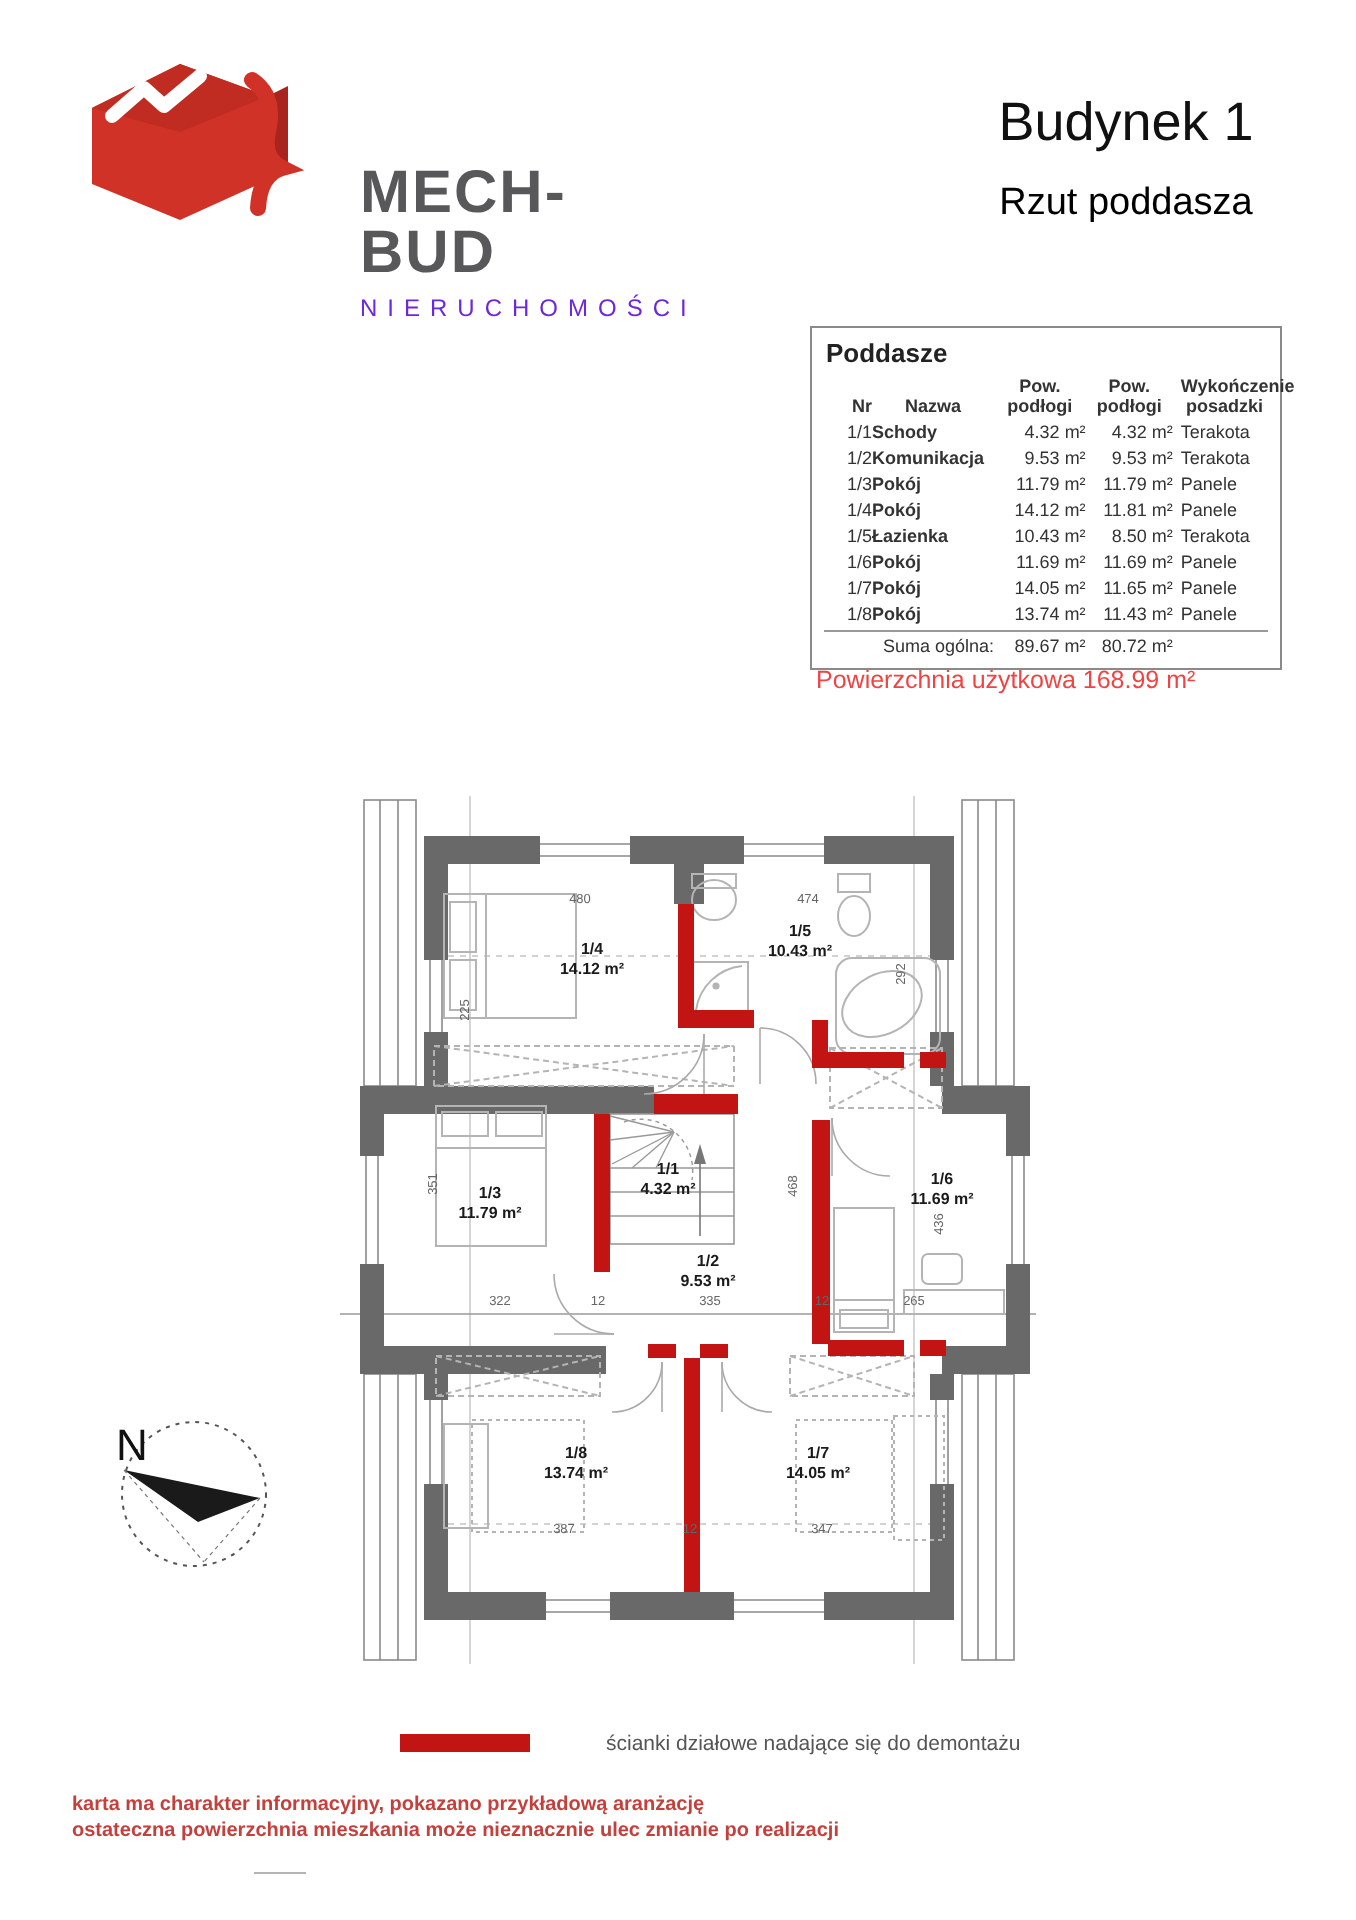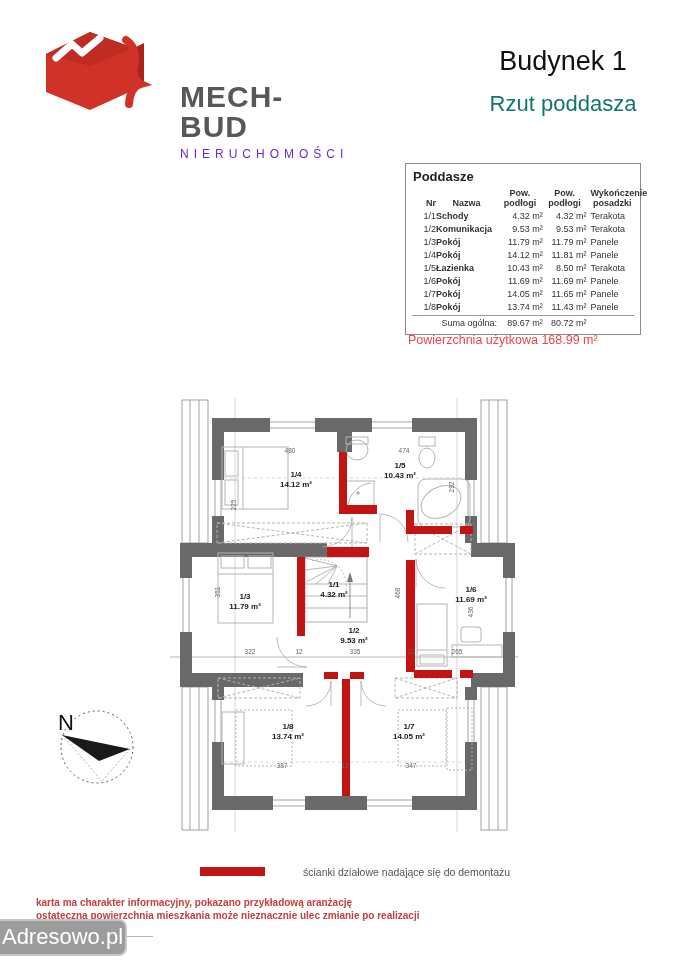--- a/index.html
+++ b/index.html
@@ -5,21 +5,21 @@
   html,body{margin:0;padding:0;background:#e8e8e8;}
   .page{position:relative;width:678px;height:960px;background:#fff;overflow:hidden;
         font-family:"Liberation Sans", sans-serif;color:#222;}
   
   .logo{position:absolute;left:38px;top:26px;width:310px;height:90px;}
   .brand-text{position:absolute;left:142px;top:56px;}
   .brand-name{font-size:30px;font-weight:bold;color:#58585a;letter-spacing:1px;line-height:1;}
   .brand-sub{font-size:12px;color:#6d28d9;letter-spacing:5px;margin-top:5px;}
   .titles{position:absolute;left:448px;top:46px;width:230px;text-align:center;}
   .title-main{font-size:27px;color:#111;}
-  .title-sub{font-size:22px;color:#0f766e;margin-top:14px;}
+  .title-sub{font-size:19px;color:#000000;margin-top:14px;}
   
   .roomtable-box{position:absolute;left:405px;top:163px;width:236px;border:1px solid #8a8a8a;
                  background:#fff;padding:5px 6px 3px 6px;box-sizing:border-box;}
   .roomtable-title{font-size:13px;font-weight:bold;color:#222;margin:0 0 4px 1px;}
   table.roomtable{width:100%;border-collapse:collapse;font-size:9px;color:#333;table-layout:fixed;}
   table.roomtable th{font-weight:bold;vertical-align:bottom;padding:0 0 2px 0;line-height:1.15;}
   table.roomtable td{padding:0 0 1.5px 0;line-height:1.28;}
   .c0{width:11%;text-align:right;}
   .c1{width:28%;text-align:left;font-weight:bold;}
   .c2{width:21%;text-align:right;}
@@ -408,16 +408,15 @@
     </div>
 
   <div class="legend-swatch" style="background: rgb(195, 20, 20);"></div>
   <div class="legend-text">ścianki działowe nadające się do demontażu</div>
 
   <div class="disclaimer">
     <div>karta ma charakter informacyjny, pokazano przykładową aranżację</div>
     <div>ostateczna powierzchnia mieszkania może nieznacznie ulec zmianie po realizacji</div>
   </div>
 
-  <div class="watermark">Adresowo.pl</div>
   <div class="watermark-line"></div>
 
 </div>
 
 </body></html>

